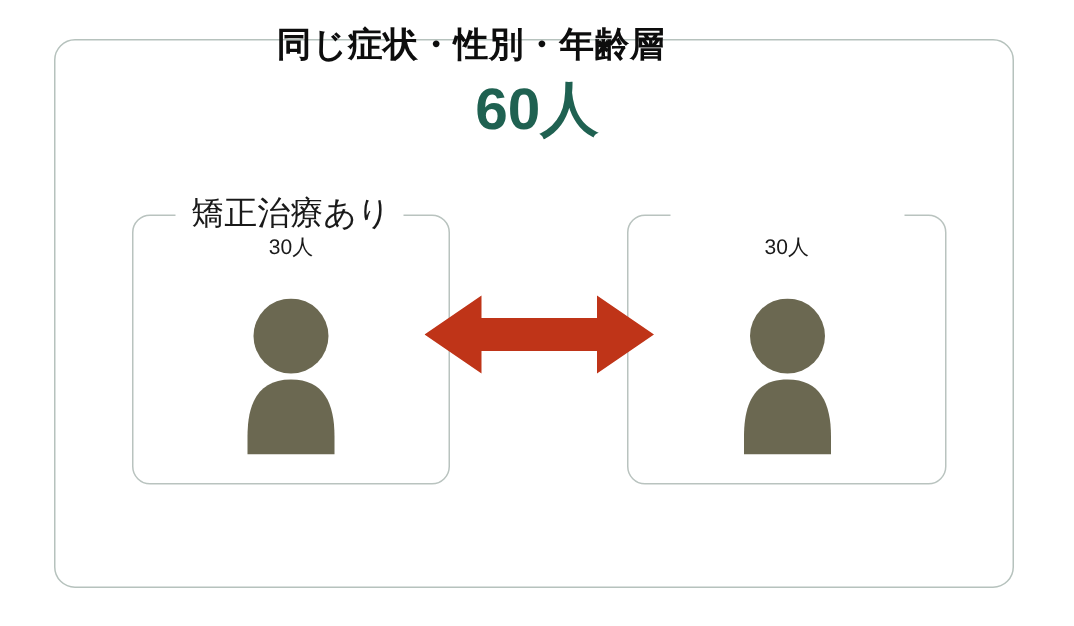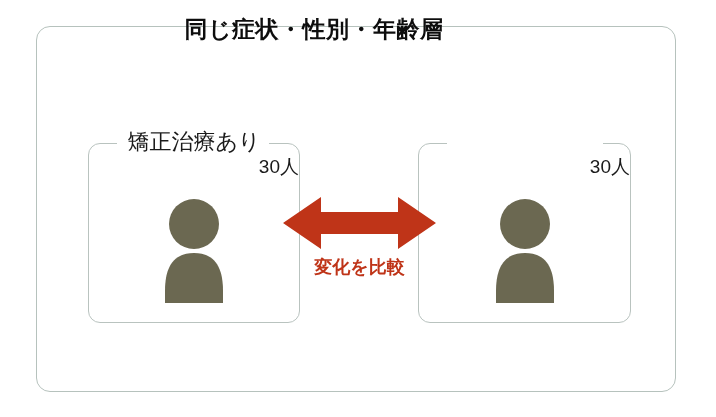--- a/index.html
+++ b/index.html
@@ -103,22 +103,22 @@
     font-weight: normal;
     color: #1a1a1a;
     line-height: 1;
     white-space: nowrap;
   }
   .box-count {
     position: absolute;
     top: 13px;
     left: 0;
     width: 100%;
-    text-align: right;
-    font-size: 19px;
+    text-align: center;
+    font-size: 14px;
     color: #1a1a1a;
     line-height: 1;
     white-space: nowrap;
   }
 
   
   .person-icon {
     position: absolute;
     left: 50%;
     transform: translateX(-50%);
@@ -152,20 +152,21 @@
 <body>
 
 <div id="stage">
 
   <div class="outer-frame">
     <div class="title-gap-mask"></div>
   </div>
 
   <div class="main-title">同じ症状・性別・年齢層</div>
 
+  <div class="total-count">60人</div>
 
   <div class="group-box left">
     <div class="box-gap-mask"></div>
     <div class="box-label">矯正治療あり</div>
     <div class="box-count">30人</div>
     <span class="person-icon">
       <svg width="74" height="104" viewBox="0 0 74 104" xmlns="http://www.w3.org/2000/svg">
         <circle cx="37" cy="25" r="25" fill="#6B6851"></circle>
         <path d="M37 54 C 15 54 8 70 8 92 L 8 104 L 66 104 L 66 92 C 66 70 59 54 37 54 Z" fill="#6B6851"></path>
       </svg>
@@ -182,15 +183,14 @@
       </svg>
     </span>
   </div>
 
   <span class="compare-arrow">
     <svg width="153" height="54" viewBox="0 0 153 54" xmlns="http://www.w3.org/2000/svg">
       <path d="M0 27 L 38 1 L 38 16 L 115 16 L 115 1 L 153 27 L 115 53 L 115 38 L 38 38 L 38 53 Z" fill="#BF3418"></path>
     </svg>
   </span>
 
-  <div class="compare-caption">変化を比較</div>
 
 </div>
 
 </body></html>

